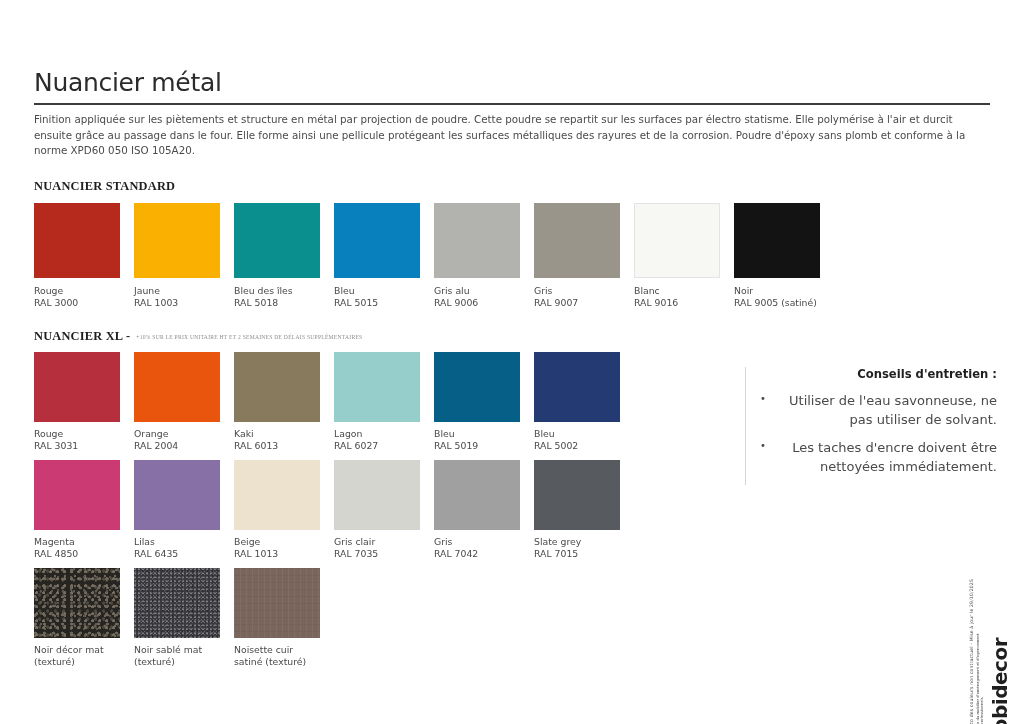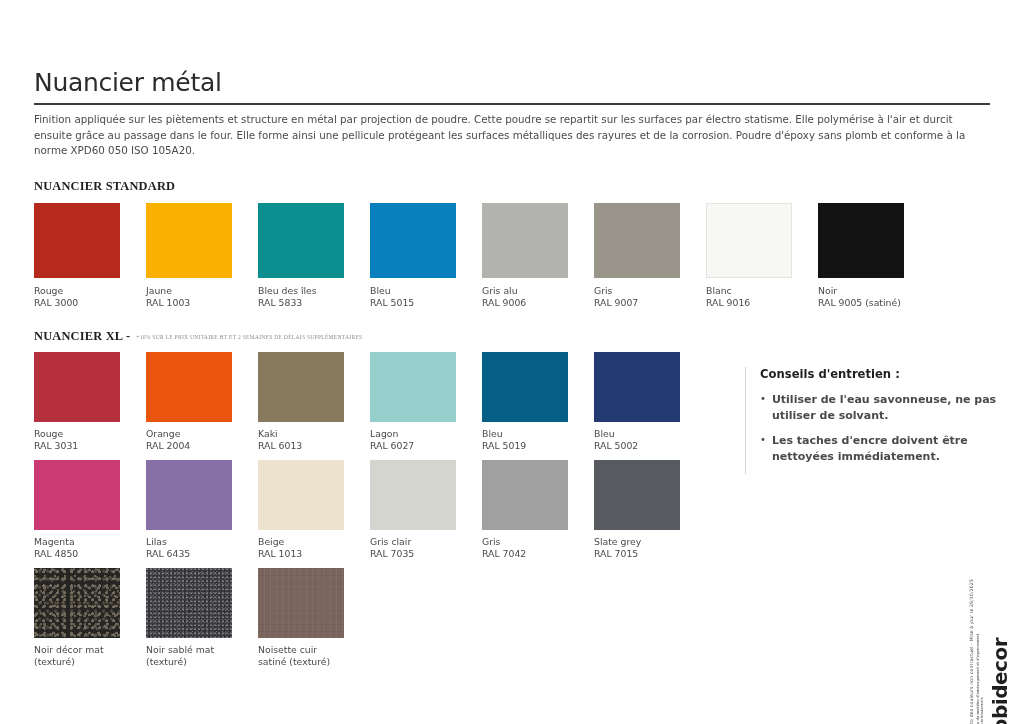--- a/index.html
+++ b/index.html
@@ -31,21 +31,21 @@
     font-size: 12.4px; font-weight: bold; color: #1f1f1f;
     letter-spacing: 0.2px; margin-top: 20px; display: flex;
     align-items: baseline; gap: 6px; font-family: Liberation Serif, serif;
   }
   .sec-sub {
     font-size: 5.6px; font-weight: normal; letter-spacing: 0.25px;
     color: #8e8e8e; position: relative; top: -1px;
   }
 
   
-  .row { display: flex; gap: 12px; margin-top: 9px; }
+  .row { display: flex; gap: 0px; margin-top: 9px; }
   .cell { width: 100px; margin-right: 0px; }
   .swatch {
     width: 86px; height: 75px; display: block;
     background-repeat: repeat;
   }
   .swatch.bordered { box-shadow: inset 0 0 0 1px #e4e4e4; }
   .lbl {
     margin-top: 7px; font-size: 9.3px; line-height: 1.30; color: #4a4a4a;
     white-space: pre-line;
   }
@@ -78,28 +78,28 @@
     background-color: #7a655d;
     background-image:
       linear-gradient(95deg, rgba(255,255,255,0.05) 0 1px, transparent 1px 4px),
       linear-gradient(175deg, rgba(0,0,0,0.05) 0 1px, transparent 1px 5px);
     background-size: 6px 6px, 7px 7px;
   }
 
   
   .panel {
     position: absolute; left: 745px; top: 325px; width: 252px;
-    border-left: 1px solid #d6d6d6; padding-left: 14px;
+    border-left: 1px solid #d6d6d6; padding-left: 14px; text-align: right;
   }
   .panel-title {
     font-size: 11.6px; font-weight: bold; color: #1f1f1f; margin-bottom: 11px;
   }
   .tip { display: flex; gap: 6px; margin-bottom: 9px; }
   .bullet { font-size: 10px; line-height: 1.45; color: #4a4a4a; }
-  .tip-text { font-size: 11px; line-height: 1.45; color: #4a4a4a; font-weight: bold; }
+  .tip-text { font-size: 13px; line-height: 1.45; color: #4a4a4a; }
 
   
   .brand-wrap {
     position: absolute; right: 12px; bottom: 14px;
     display: flex; align-items: flex-end; gap: 2px; height: 220px;
   }
   .vert { writing-mode: vertical-rl; transform: rotate(180deg); }
   .brand-name {
     font-size: 20px; font-weight: bold; color: #1f1f1f; letter-spacing: -0.5px;
   }
@@ -131,21 +131,21 @@
 RAL 3000</div>
       </div>
       <div class="cell">
         <div class="swatch" style="background-color: rgb(249, 176, 0);"></div>
         <div class="lbl">Jaune
 RAL 1003</div>
       </div>
       <div class="cell">
         <div class="swatch" style="background-color: rgb(10, 142, 142);"></div>
         <div class="lbl">Bleu des îles
-RAL 5833</div>
+RAL 5018</div>
       </div>
       <div class="cell">
         <div class="swatch" style="background-color: rgb(7, 128, 189);"></div>
         <div class="lbl">Bleu
 RAL 5015</div>
       </div>
       <div class="cell">
         <div class="swatch" style="background-color: rgb(178, 178, 174);"></div>
         <div class="lbl">Gris alu
 RAL 9006</div>

